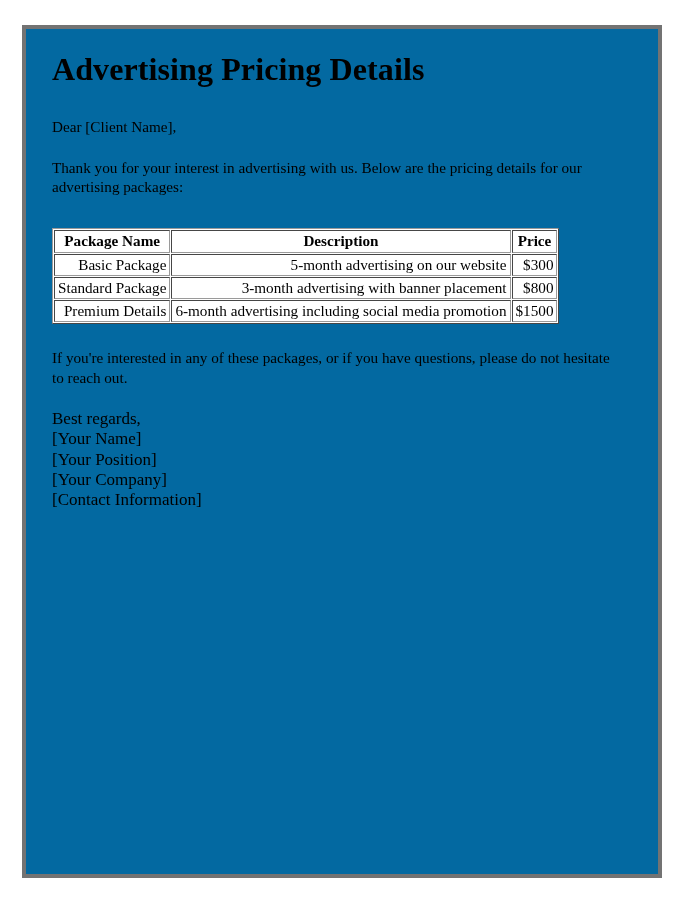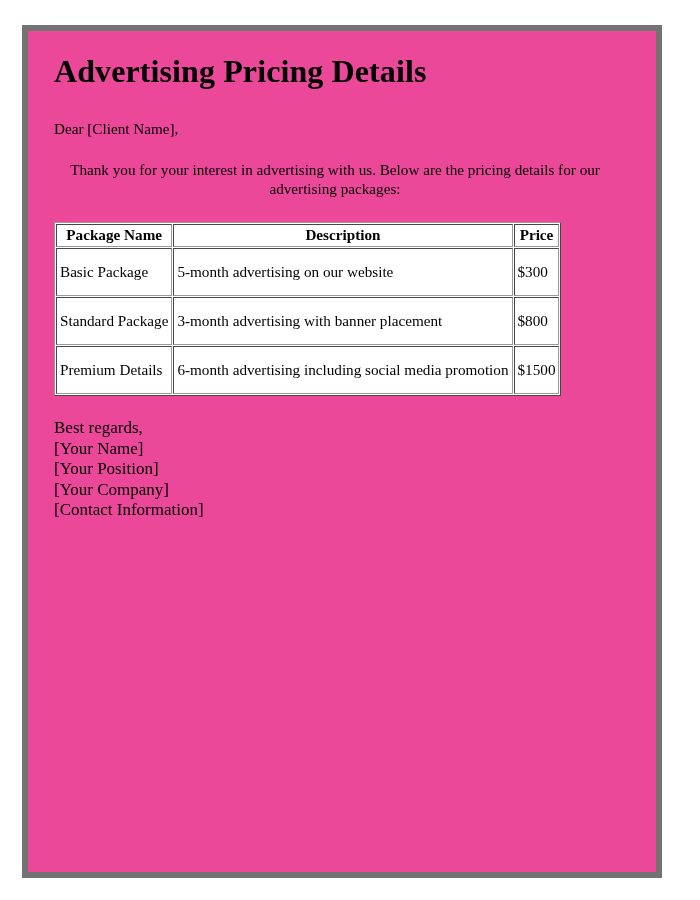--- a/index.html
+++ b/index.html
@@ -15,23 +15,23 @@
     font-family: "Liberation Serif", "DejaVu Serif", serif;
     color: #000000;
   }
 
   .page-frame {
     position: absolute;
     left: 22px;
     top: 25px;
     width: 640px;
     height: 853px;
-    border: 6px solid #737373;
+    border: 4px solid #737373;
     box-sizing: border-box;
-    background: #ec4899;
+    background: #0369a1;
   }
 
   .page-inner {
     padding: 22px 26px;
   }
 
   .doc-title {
     font-family: "Liberation Serif", "DejaVu Serif", serif;
     font-size: 32px;
     font-weight: bold;
@@ -48,43 +48,42 @@
     margin: 29px 0 16px 0;
     padding: 0;
   }
 
   .intro-paragraph {
     font-size: 15.2px;
     line-height: 1.27;
     margin: 22px 0 16px 0;
     padding: 0;
     max-width: 562px;
-    text-align: center;
   }
 
   .pricing-table-wrap {
-    margin-top: 24px;
+    margin-top: 32px;
     font-family: Liberation Serif, serif;
   }
 
   table.pricing-table {
     border-collapse: separate;
     border-spacing: 1px;
     border: 1px outset #9a9a9a;
     background: #ffffff;
     font-size: 15.2px;
     line-height: 1.2;
   }
 
   table.pricing-table th,
   table.pricing-table td {
     border: 1px inset #9a9a9a;
-    padding: 14px 3px;
+    padding: 1px 3px;
     font-weight: normal;
-    text-align: left;
+    text-align: right;
     vertical-align: top;
     white-space: nowrap;
   }
 
   table.pricing-table th {
     font-weight: bold;
     text-align: center;
     padding: 1px 3px;
   }
 
@@ -144,20 +143,21 @@
           </tr>
           <tr>
             <td class="col-package">Premium Details</td>
             <td class="col-description">6-month advertising including social media promotion</td>
             <td class="col-price">$1500</td>
           </tr>
         </tbody>
       </table>
     </div>
 
+    <p class="closing-paragraph">If you're interested in any of these packages, or if you have questions, please do not hesitate to reach out.</p>
 
     <div class="signature-block">
       <div>Best regards,</div>
       <div>[Your Name]</div>
       <div>[Your Position]</div>
       <div>[Your Company]</div>
       <div>[Contact Information]</div>
     </div>
 
   </div>

